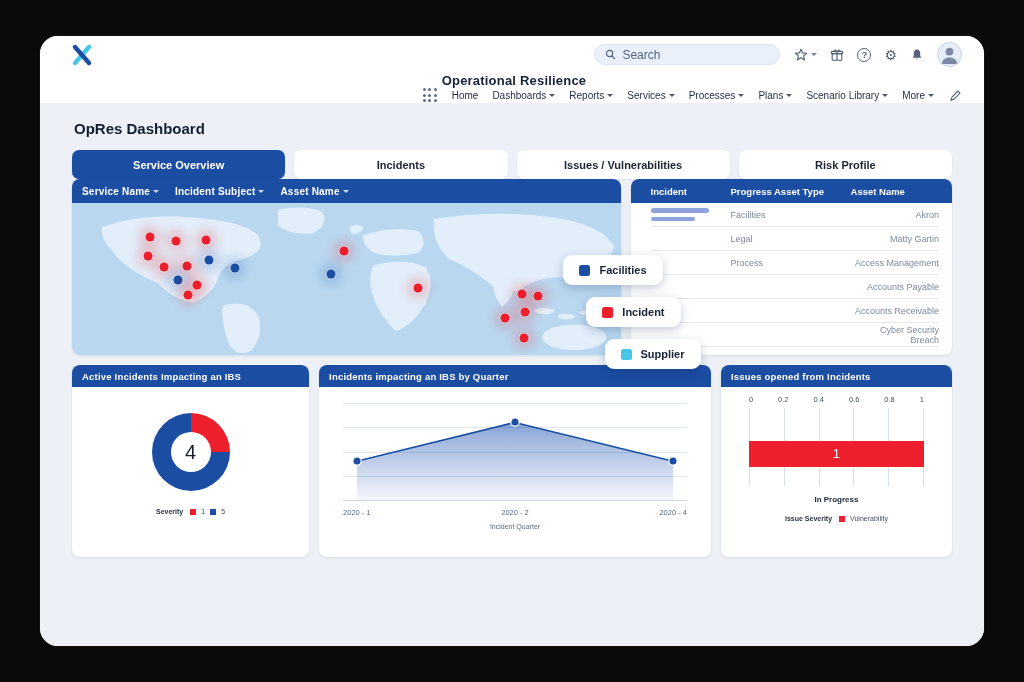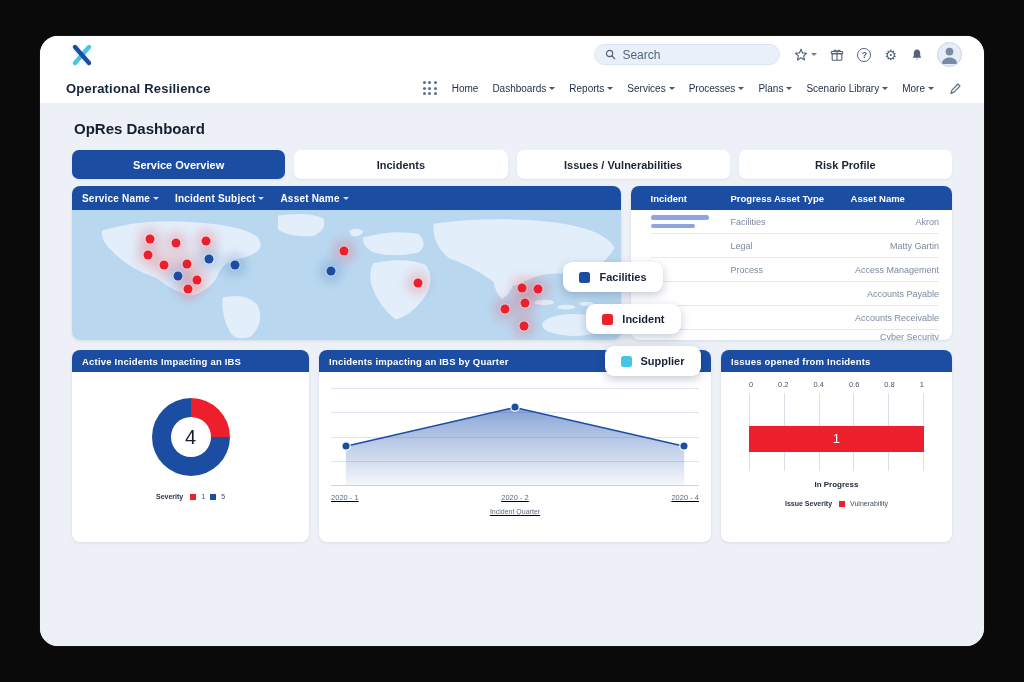--- a/index.html
+++ b/index.html
@@ -41,42 +41,42 @@
   .gearglyph{ font-size:14px; line-height:1; }
   .avatar{
     width:25px; height:25px; border-radius:50%; background:#e6edf6;
     border:1px solid #c6d3e4; display:inline-flex; align-items:flex-end; justify-content:center; overflow:hidden;
   }
   .caret{
     width:0; height:0; display:inline-block; margin-left:3px;
     border-left:3px solid transparent; border-right:3px solid transparent;
     border-top:3.5px solid currentColor; opacity:.8; vertical-align:middle;
   }
-  .row2{ height:30px; display:flex; align-items:center; padding:0 22px 0 26px; background:#fff; }
+  .row2{ height:30px; display:flex; align-items:center; padding:0 22px 0 26px; background:#fff;flex-direction:column; }
   .apptitle{ font-size:13px; font-weight:bold; color:#16213a; letter-spacing:.2px; }
   .navwrap{ margin-left:auto; display:flex; align-items:center; gap:15px; }
   .waffle{ display:grid; grid-template-columns:repeat(3,3px); grid-gap:2.5px; cursor:pointer; }
   .waffle i{ width:3px; height:3px; border-radius:50%; background:#61708c; }
   nav{ display:flex; align-items:flex-end; gap:14px; }
   .nav-item{ font-size:10px; color:#1f2b45; cursor:pointer; white-space:nowrap; display:inline-flex; align-items:center; }
   .pencil{ cursor:pointer; display:inline-flex; }
   
   .content{
     position:absolute; top:67px; left:0; right:0; bottom:0;
     background:var(--content-bg); padding:10px 32px 0;
   }
   h1{ font-size:15px; font-weight:bold; color:#141e2e; margin:7px 0 0 2px; }
   .tabs{ display:grid; grid-template-columns:repeat(4,1fr); gap:9px; margin-top:13px; }
   .tab{
     height:29px; border:none; border-radius:7px; background:#fff; color:#1a2433;
     font-size:11px; font-weight:bold; font-family:"Liberation Sans",sans-serif;
     cursor:pointer; box-shadow:0 1px 2px rgba(25,45,90,.08);
   }
   .tab.active{ background:var(--blue); color:#fff; }
-  .grid-top{ display:grid; grid-template-columns:546fr 320fr; gap:10px; margin-top:7px; height:154px; }
+  .grid-top{ display:grid; grid-template-columns:546fr 320fr; gap:10px; margin-top:0; height:176px; }
   .grid-bottom{ display:grid; grid-template-columns:236fr 390fr 230fr; gap:10px; margin-top:10px; height:192px; }
   .card{
     background:#fff; border-radius:8px; box-shadow:0 1px 3px rgba(20,40,80,.10);
     display:flex; flex-direction:column; overflow:hidden;
   }
   .card-head{
     background:var(--blue); color:#fff; height:22px; flex:0 0 22px;
     display:flex; align-items:center; padding:0 10px;
     font-size:9.5px; font-weight:bold; letter-spacing:.2px;
   }
@@ -127,21 +127,21 @@
     display:flex; align-items:center; justify-content:center;
     font-size:20px; color:#141e2e;
   }
   .mini-legend{
     display:flex; align-items:center; gap:5px; margin-top:17px;
     font-size:7px; color:#444f63;
   }
   .mini-legend .lt{ font-weight:bold; color:#2a3448; margin-right:2px; }
   .mini-legend .sw{ width:6px; height:6px; display:inline-block; }
   
-  .area-body{ flex:1; display:flex; flex-direction:column; padding:16px 12px 0;text-decoration:underline; }
+  .area-body{ flex:1; display:flex; flex-direction:column; padding:16px 24px 0; }
   .area-plot{
     position:relative; height:98px; cursor:pointer;
     background-image:repeating-linear-gradient(to bottom,#dee4ed 0 1px,transparent 1px 24.25px);
     border-bottom:1px solid #ccd5e2;
   }
   .area-fill{
     position:absolute; inset:0;
     background:linear-gradient(180deg,#57207cd0 0,rgba(40,90,180,.78) 0,rgba(40,90,180,.45) 35%,rgba(40,90,180,.05) 100%);
   }
   .area-svg{ position:absolute; inset:0; width:100%; height:100%; overflow:visible; }

